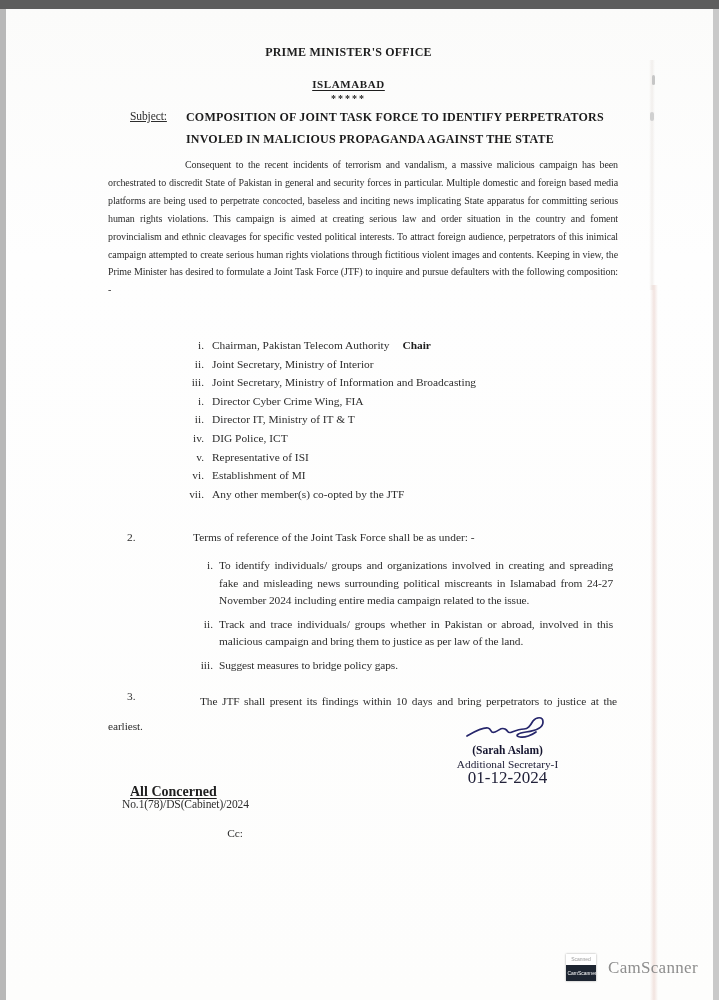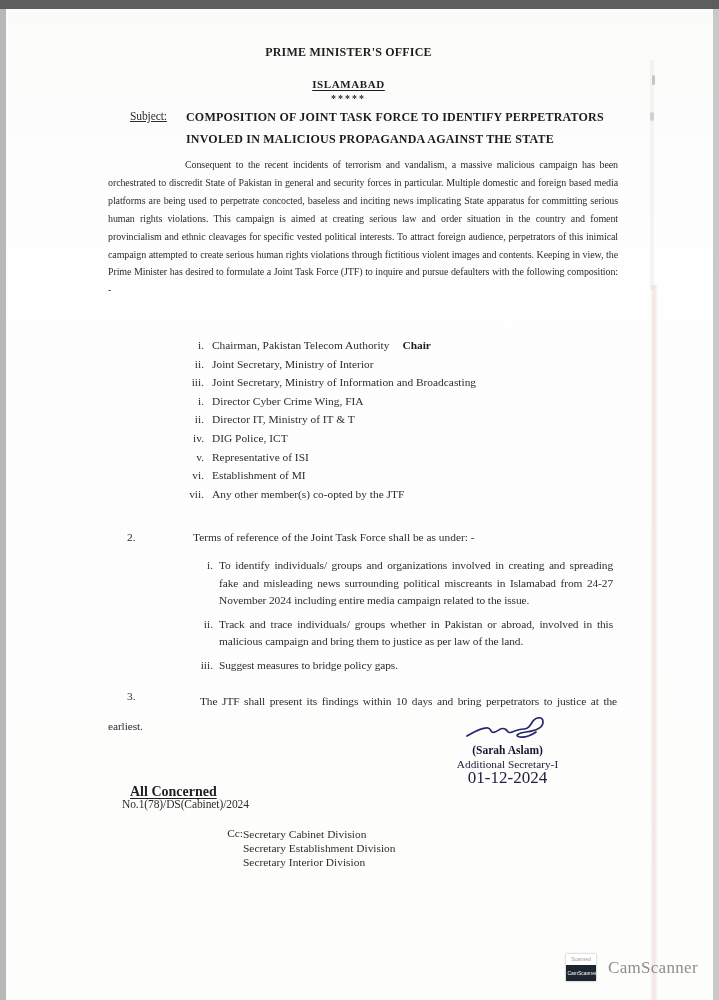--- a/index.html
+++ b/index.html
@@ -149,25 +149,21 @@
       </svg>
       <div class="sign-name">(Sarah Aslam)</div>
       <div class="sign-title">Additional Secretary-I</div>
       <div class="sign-date">01-12-2024</div>
     </div>
 
     <div class="dist bold ul">All Concerned</div>
     <div class="refno">No.1(78)/DS(Cabinet)/2024</div>
 
     <div class="cc-row">
-      <span class="cc-label">Cc:</span><div class="cc-list">
-        <div class="cc-item">Secretary Cabinet Division</div>
-        <div class="cc-item">Secretary Establishment Division</div>
-        <div class="cc-item">Secretary Interior Division</div>
-      </div>
+      <span class="cc-label">Cc:</span>
     </div>
 
     <div class="watermark">
       <div class="cs-badge">
         <div class="cs-badge-top">Scanned with</div>
         <div class="cs-badge-bottom">
             <span class="cs-sq"></span>
             <span>CamScanner</span>
           </div>
       </div>

